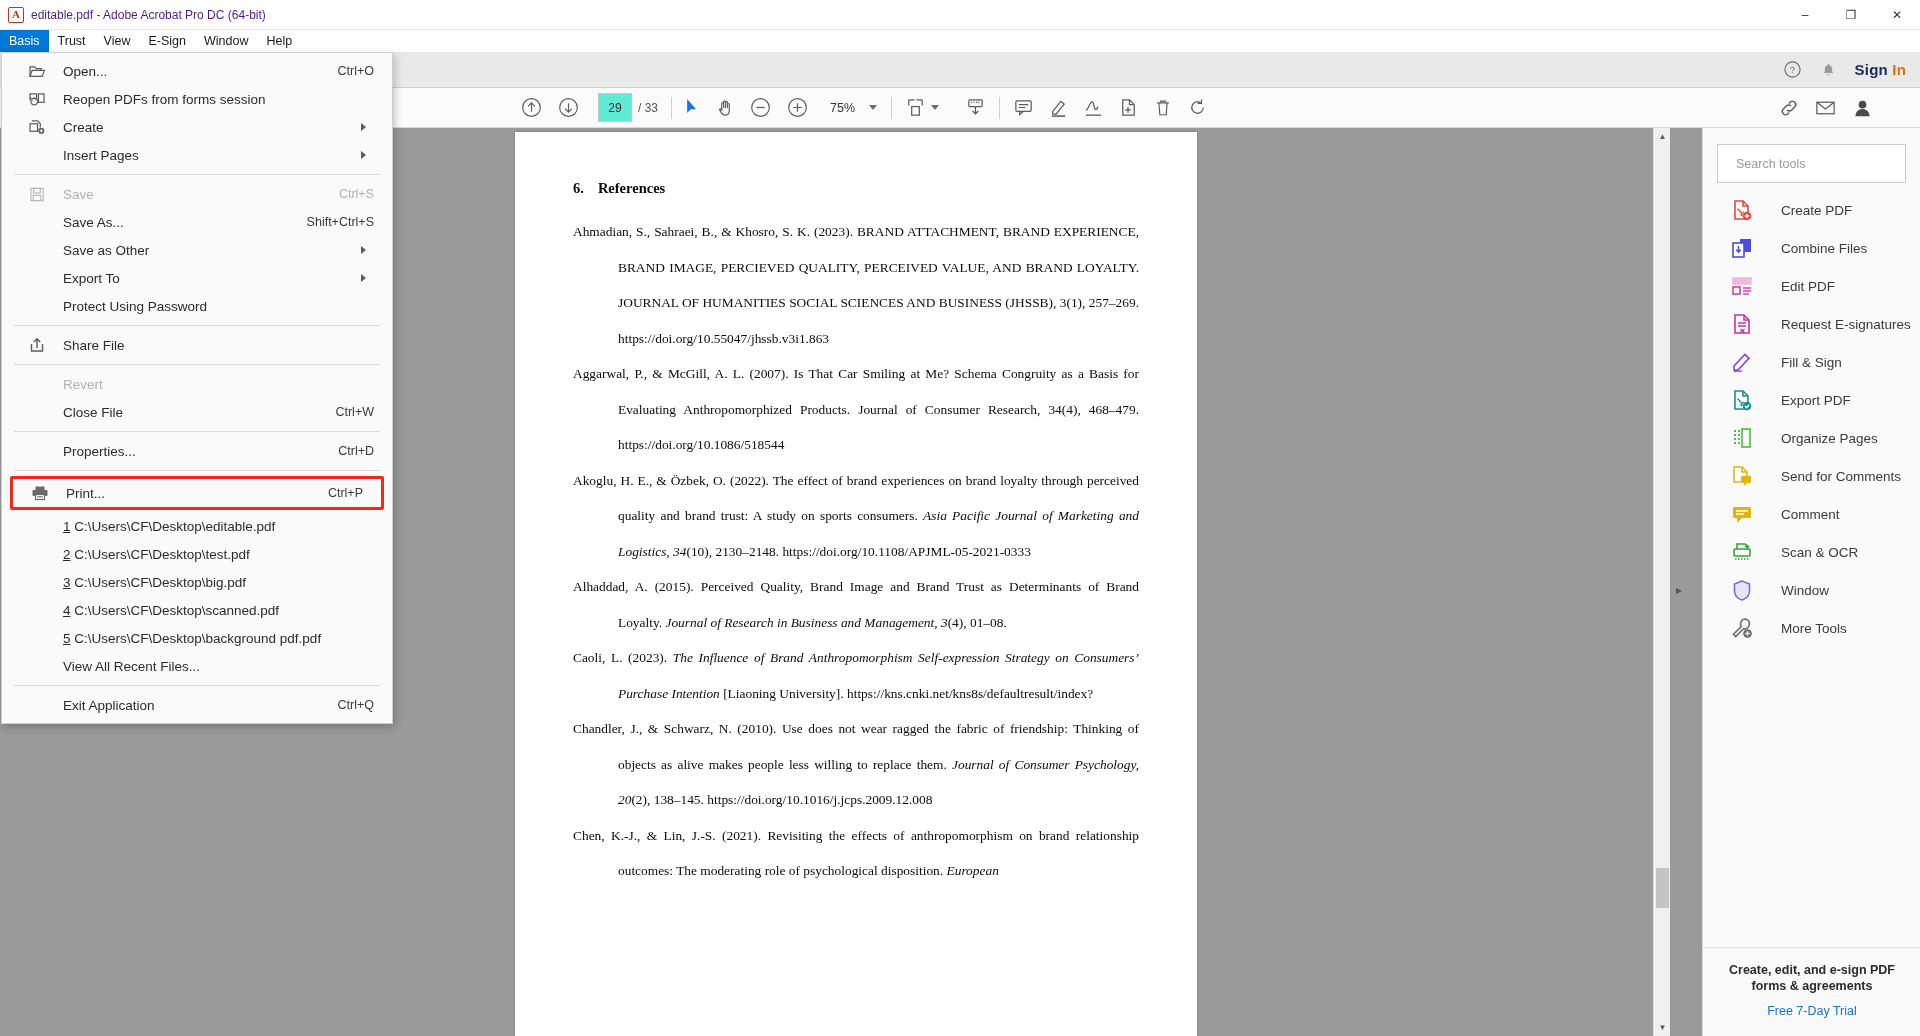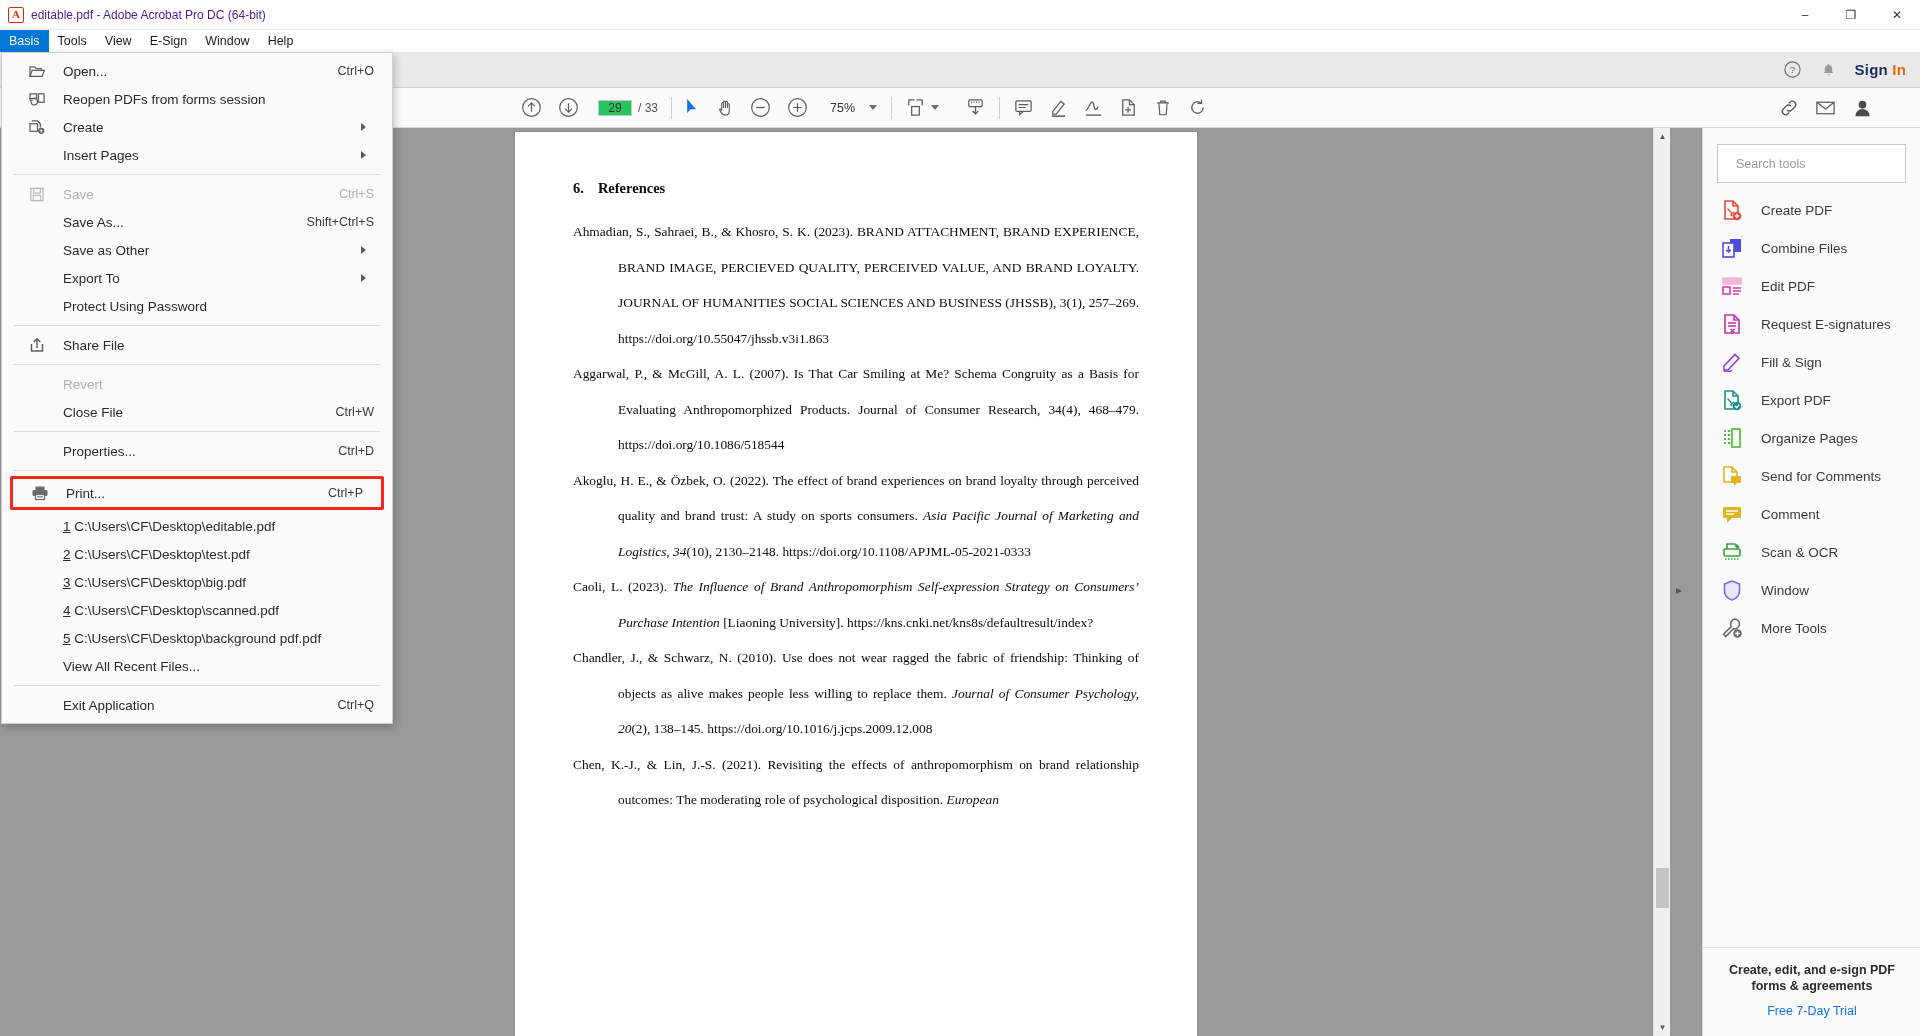--- a/index.html
+++ b/index.html
@@ -54,21 +54,21 @@
 
   
   .toolbar {
     position: absolute; top: 88px; left: 0; width: 1920px; height: 40px;
     background: #fbfbfb; border-bottom: 1px solid #d8d8d8;
     display: flex; align-items: center; font-size: 13px; color: #5a5a5a;
   }
   .tb-group { display: flex; align-items: center; gap: 14px; }
   .tb-sep { width: 1px; height: 22px; background: #d0d0d0; margin: 0 13px; }
   .pagebox {
-    width: 34px; height: 16px; border: 1px solid #c8c8c8; background: #22c55e;
+    width: 34px; height: 29px; border: 1px solid #c8c8c8; background: #5eead4;
     display: flex; align-items: center; justify-content: center;
     font-size: 12px; color: #333; margin-right: 6px;
   }
   .pagetotal { font-size: 12px; color: #555; }
   .zoombox {
     display: flex; align-items: center; gap: 14px; border: 1px solid transparent;
     font-size: 12.5px; color: #333; margin-left: 6px;
   }
   .caret { width: 0; height: 0; border-left: 4px solid transparent; border-right: 4px solid transparent; border-top: 5px solid #6b6b6b; }
   .tb-ico { display: flex; align-items: center; justify-content: center; color: #5c5c5c; }
@@ -133,21 +133,21 @@
     margin: 16px 14px 4px 14px; height: 39px; border: 1px solid #c9c9c9; background: #fff;
     display: flex; align-items: center; padding: 0 18px;
   }
   .searchbox input {
     border: 0; outline: 0; width: 100%; font-size: 12.5px; color: #333;
     font-family: "Liberation Sans", sans-serif; background: transparent;
   }
   .searchbox input::placeholder { color: #9a9a9a; }
   .tool-list { margin-top: 8px; }
   .tool-row {
-    display: flex; align-items: center; gap: 18px; height: 38px; padding-left: 18px; cursor: default;
+    display: flex; align-items: center; gap: 28px; height: 38px; padding-left: 28px; cursor: default;
   }
   .tool-label { font-size: 13.5px; color: #3a3a3a; white-space: nowrap; }
   .tool-ico { width: 22px; height: 22px; flex: none; display: flex; align-items: center; justify-content: center; }
   .promo {
     position: absolute; bottom: 18px; left: 0; width: 218px; text-align: center;
     padding: 14px 16px 0 16px; border-top: 1px solid #e0e0e0;
   }
   .promo-title { font-size: 12.5px; font-weight: bold; color: #2b2b2b; line-height: 16px; }
   .promo-link { font-size: 12.5px; color: #1473e6; margin-top: 10px; display: block; }
 
@@ -192,21 +192,21 @@
     </div>
     <div class="win-controls">
       <div class="win-btn">–</div>
       <div class="win-btn">❐</div>
       <div class="win-btn close">✕</div>
     </div>
   </div>
 
   <div class="menubar">
     <div class="menu-item active">Basis</div>
-    <div class="menu-item">Tools</div>
+    <div class="menu-item">Trust</div>
     <div class="menu-item">View</div>
     <div class="menu-item">E-Sign</div>
     <div class="menu-item">Window</div>
     <div class="menu-item">Help</div>
   </div>
 
   <div class="appbar">
     <span class="icn">
       <svg width="19" height="19" viewBox="0 0 20 20">
           <circle cx="10" cy="10" r="8" fill="none" stroke="#6b6b6b" stroke-width="1.2"></circle>
@@ -368,20 +368,21 @@
   <div class="docarea">
     <div class="page">
       <div class="ref-h">
         <span>6.</span>
         <span>References</span>
       </div>
       <div id="ref-container">
           <p class="ref"><span class="hang">Ahmadian, S., Sahraei, B., &amp; Khosro, S. K. (2023). BRAND ATTACHMENT, BRAND EXPERIENCE, BRAND IMAGE, PERCIEVED QUALITY, PERCEIVED VALUE, AND BRAND LOYALTY. JOURNAL OF HUMANITIES SOCIAL SCIENCES AND BUSINESS (JHSSB), 3(1), 257–269. https://doi.org/10.55047/jhssb.v3i1.863</span></p>
           <p class="ref"><span class="hang">Aggarwal, P., &amp; McGill, A. L. (2007). Is That Car Smiling at Me? Schema Congruity as a Basis for Evaluating Anthropomorphized Products. Journal of Consumer Research, 34(4), 468–479. https://doi.org/10.1086/518544</span></p>
           <p class="ref"><span class="hang">Akoglu, H. E., &amp; Özbek, O. (2022). The effect of brand experiences on brand loyalty through perceived quality and brand trust: A study on sports consumers. </span><i>Asia Pacific Journal of Marketing and Logistics, 34</i><span>(10), 2130–2148. https://doi.org/10.1108/APJML-05-2021-0333</span></p>
+          <p class="ref"><span class="hang">Alhaddad, A. (2015). Perceived Quality, Brand Image and Brand Trust as Determinants of Brand Loyalty. </span><i>Journal of Research in Business and Management, 3</i><span>(4), 01–08.</span></p>
           <p class="ref"><span class="hang">Caoli, L. (2023). </span><i>The Influence of Brand Anthropomorphism Self-expression Strategy on Consumers’ Purchase Intention</i><span> [Liaoning University]. https://kns.cnki.net/kns8s/defaultresult/index?</span></p>
           <p class="ref"><span class="hang">Chandler, J., &amp; Schwarz, N. (2010). Use does not wear ragged the fabric of friendship: Thinking of objects as alive makes people less willing to replace them. </span><i>Journal of Consumer Psychology, 20</i><span>(2), 138–145. https://doi.org/10.1016/j.jcps.2009.12.008</span></p>
           <p class="ref"><span class="hang">Chen, K.-J., &amp; Lin, J.-S. (2021). Revisiting the effects of anthropomorphism on brand relationship outcomes: The moderating role of psychological disposition. </span><i>European</i></p>
         </div>
     </div>
   </div>
 
   <div class="collapse-handle">▸</div>
 
   <div class="vscroll">

